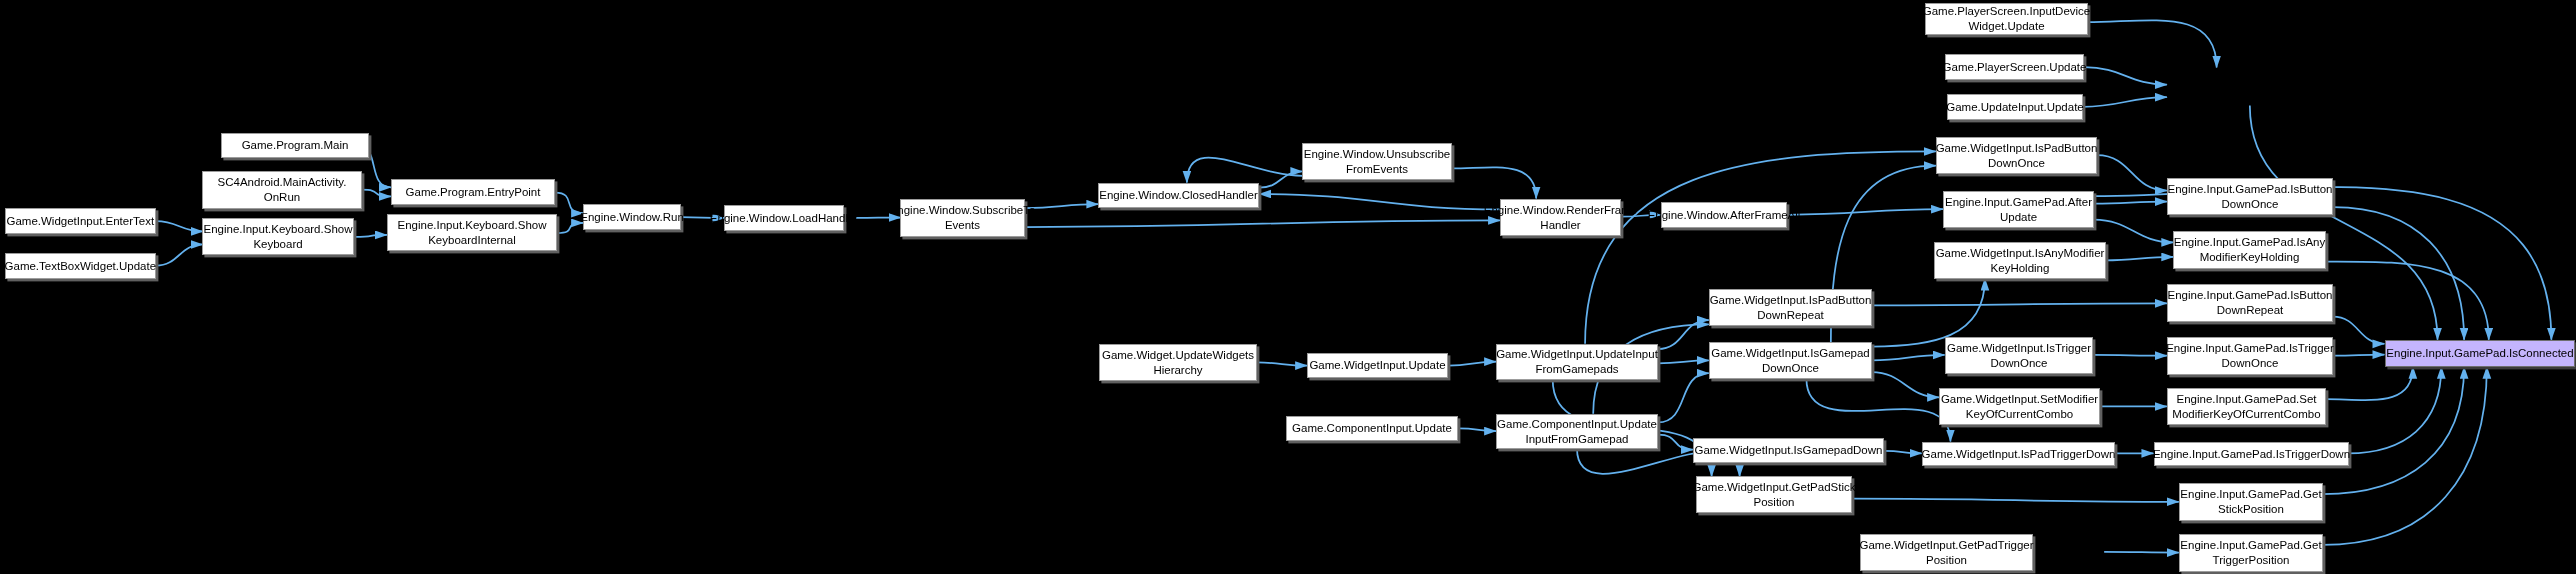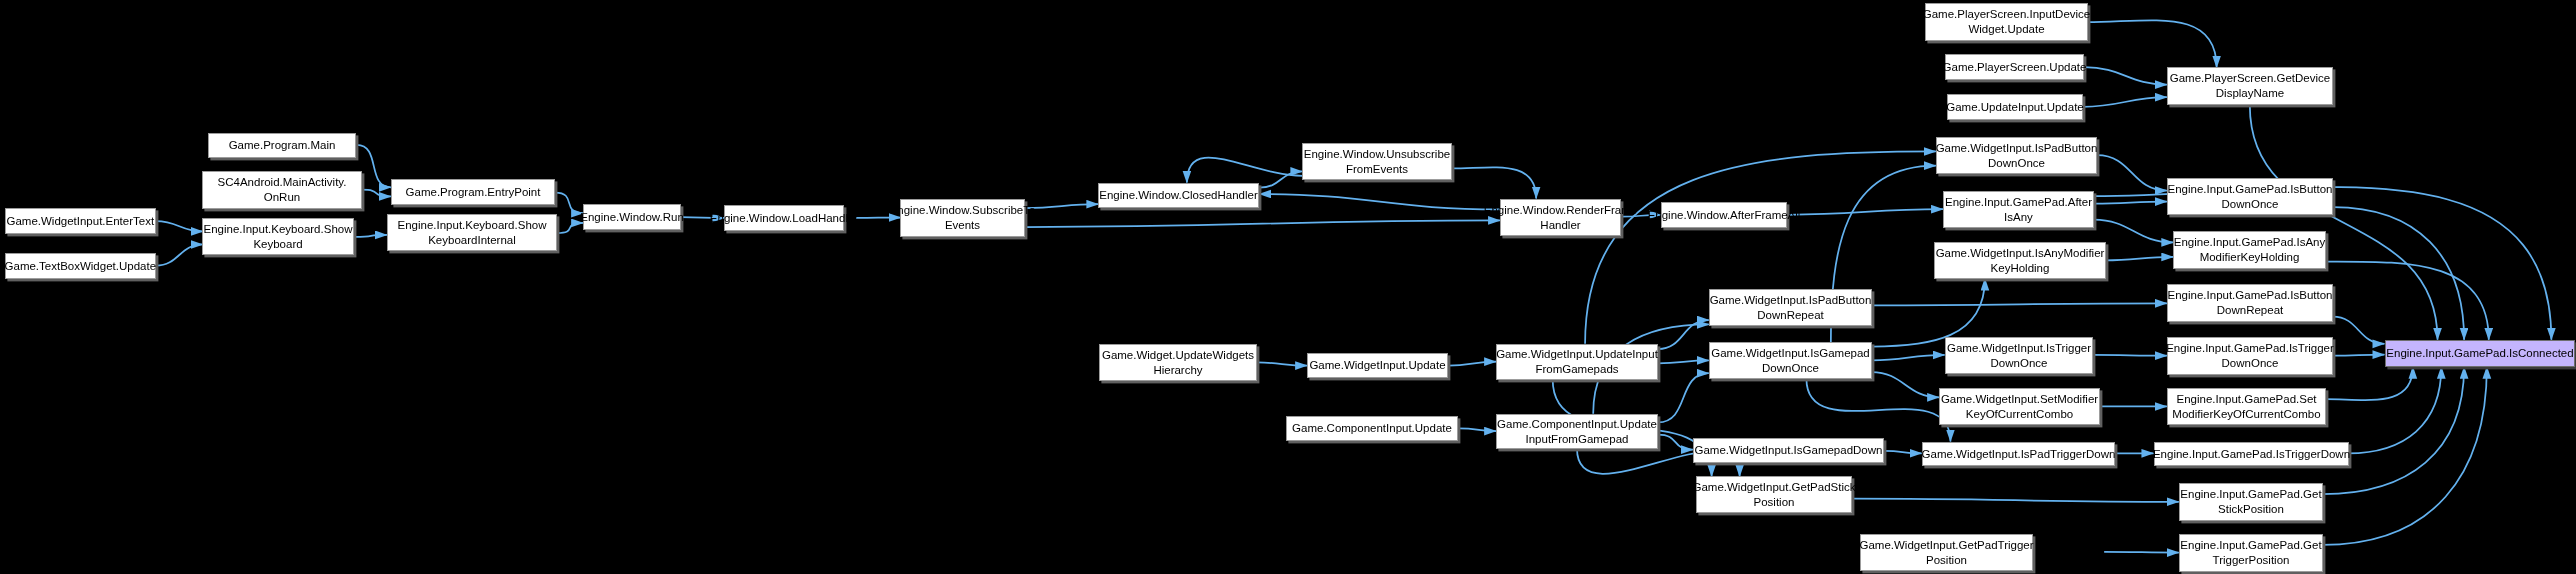--- a/index.html
+++ b/index.html
@@ -84,21 +84,21 @@
         <path d="M2925,686.4 C3062.4005594202586,686.4 3132.06,599.4005594202586 3132.06,462" fill="none" stroke="#63b1ee" stroke-width="2.2" marker-end="url(#arrow)"></path>
       </g>
   </svg>
   <div id="node-layer">
       <div class="node" style="left: 4.8px; top: 208px; width: 151px; height: 26px;">
         <span>Game.WidgetInput.EnterText</span>
       </div>
       <div class="node" style="left: 4.8px; top: 253px; width: 151px; height: 26px;">
         <span>Game.TextBoxWidget.Update</span>
       </div>
-      <div class="node" style="left: 208px; top: 133px; width: 148px; height: 24.6px; align-items: center;">
+      <div class="node" style="left: 221px; top: 133px; width: 148px; height: 24.6px; align-items: center;">
         <span>Game.Program.Main</span>
       </div>
       <div class="node" style="left: 202px; top: 171px; width: 160px; height: 38px;">
         <span>SC4Android.MainActivity.</span>
         <span>OnRun</span>
       </div>
       <div class="node" style="left: 202px; top: 218px; width: 152px; height: 37px;">
         <span>Engine.Input.Keyboard.Show</span>
         <span>Keyboard</span>
       </div>
@@ -159,60 +159,56 @@
         <span>Game.WidgetInput.IsGamepad</span>
         <span>DownOnce</span>
       </div>
       <div class="node" style="left: 1693px; top: 438px; width: 191px; height: 25.4px;">
         <span>Game.WidgetInput.IsGamepadDown</span>
       </div>
       <div class="node" style="left: 1696px; top: 476px; width: 156px; height: 37px;">
         <span>Game.WidgetInput.GetPadStick</span>
         <span>Position</span>
       </div>
-      <div class="node" style="left: 1925px; top: 3.2px; width: 163px; height: 38px; align-items: center;">
+      <div class="node" style="left: 1925px; top: 3.2px; width: 163px; height: 32px; align-items: center;">
         <span>Game.PlayerScreen.InputDevice</span>
         <span>Widget.Update</span>
       </div>
       <div class="node" style="left: 1945px; top: 54px; width: 139px; height: 26px;">
         <span>Game.PlayerScreen.Update</span>
       </div>
       <div class="node" style="left: 1947px; top: 94px; width: 136px; height: 26px;">
         <span>Game.UpdateInput.Update</span>
       </div>
       <div class="node" style="left: 1936px; top: 137px; width: 161px; height: 37px;">
         <span>Game.WidgetInput.IsPadButton</span>
         <span>DownOnce</span>
       </div>
       <div class="node" style="left: 1943px; top: 191px; width: 151px; height: 37px;">
         <span>Engine.Input.GamePad.After</span>
-        <span>IsAny</span>
+        <span>Update</span>
       </div>
       <div class="node" style="left: 1934px; top: 242px; width: 172px; height: 37px;">
         <span>Game.WidgetInput.IsAnyModifier</span>
         <span>KeyHolding</span>
       </div>
       <div class="node" style="left: 1945px; top: 337px; width: 148px; height: 37px;">
         <span>Game.WidgetInput.IsTrigger</span>
         <span>DownOnce</span>
       </div>
       <div class="node" style="left: 1939px; top: 388px; width: 161px; height: 37px;">
         <span>Game.WidgetInput.SetModifier</span>
         <span>KeyOfCurrentCombo</span>
       </div>
       <div class="node" style="left: 1922px; top: 442px; width: 193px; height: 24px;">
         <span>Game.WidgetInput.IsPadTriggerDown</span>
       </div>
       <div class="node" style="left: 1860px; top: 534px; width: 173px; height: 37px;">
         <span>Game.WidgetInput.GetPadTrigger</span>
         <span>Position</span>
-      </div>
-      <div class="node" style="left: 2167px; top: 67px; width: 166px; height: 38px;">
-        <span>Game.PlayerScreen.GetDevice</span>
-        <span>DisplayName</span>
       </div>
       <div class="node" style="left: 2167px; top: 178px; width: 166px; height: 37px;">
         <span>Engine.Input.GamePad.IsButton</span>
         <span>DownOnce</span>
       </div>
       <div class="node" style="left: 2173px; top: 231px; width: 153px; height: 38px;">
         <span>Engine.Input.GamePad.IsAny</span>
         <span>ModifierKeyHolding</span>
       </div>
       <div class="node" style="left: 2167px; top: 284px; width: 166px; height: 38px;">

